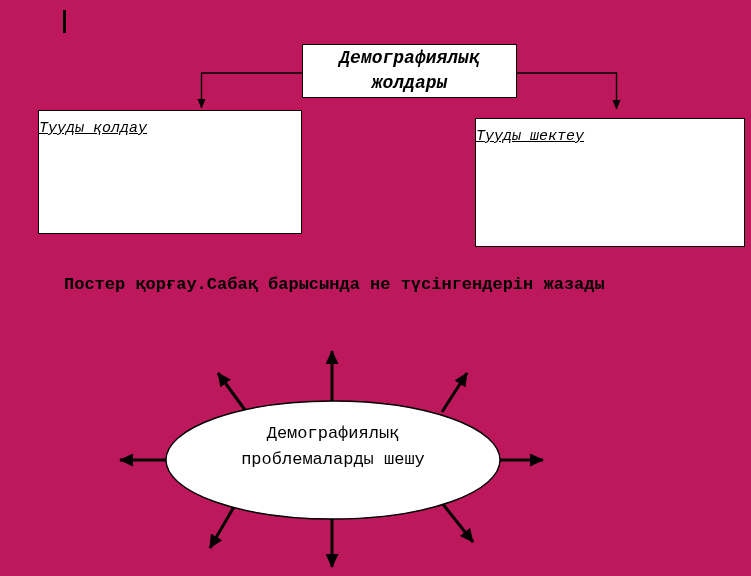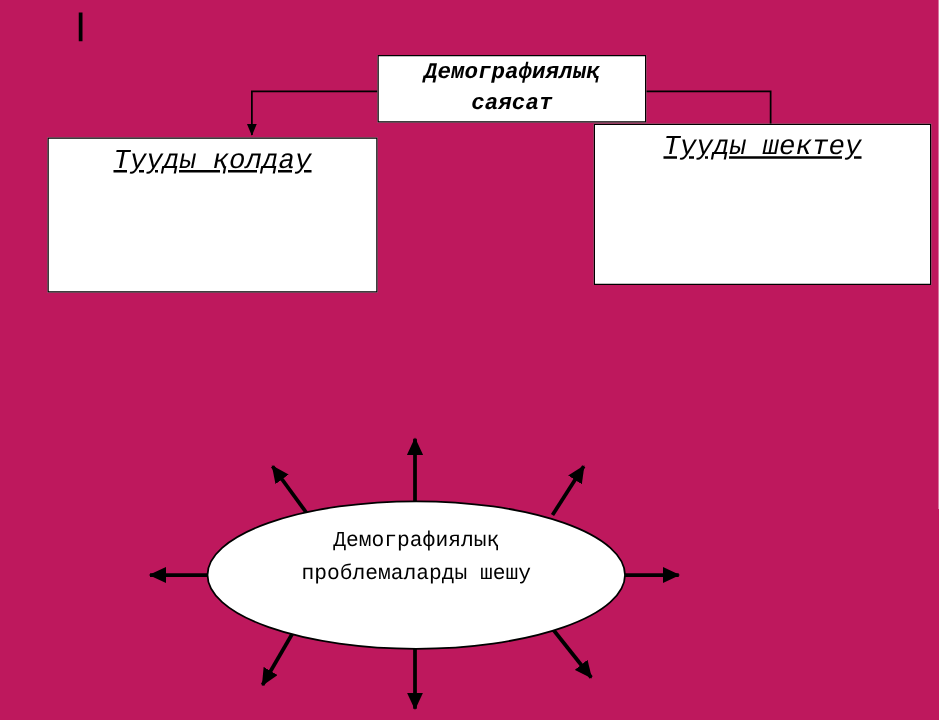--- a/index.html
+++ b/index.html
@@ -14,24 +14,24 @@
   .box {
     position: absolute; border: 1.5px solid #000; background: #ffffff;
     box-sizing: border-box;
   }
   .top-box {
     left: 302px; top: 44px; width: 215px; height: 54px;
     display: flex; flex-direction: column; justify-content: center; align-items: center;
     font-weight: bold; font-style: italic; font-size: 18px; line-height: 25px;
   }
   .left-box  { left: 38px;  top: 110px; width: 264px; height: 124px; }
-  .right-box { left: 475px; top: 99px; width: 270px; height: 129px; }
+  .right-box { left: 475px; top: 118px; width: 270px; height: 129px; }
   .box-title {
-    text-align: center; font-style: italic; text-decoration: underline;
-    font-size: 22px; line-height: 22px; margin-top: 7px;
+    text-align: left; font-style: italic; text-decoration: underline;
+    font-size: 15px; line-height: 22px; margin-top: 7px;
   }
   .box-body { font-size: 17px; padding: 0 9px; }
   .left-box  .box-body { margin-top: 24px; }
   .right-box .box-body { margin-top: 15px; line-height: 27px; }
   .heading {
     position: absolute; left: 64px; top: 275px;
     font-weight: bold; font-size: 17px; line-height: 20px; white-space: nowrap;
   }
   .center-label {
     position: absolute; left: 196px; top: 421px; width: 274px;
@@ -65,30 +65,31 @@
     <line x1="332" y1="515" x2="332" y2="567" stroke="#000" stroke-width="3" marker-end="url(#ah-b)"></line>
     <line x1="442" y1="503" x2="473" y2="542" stroke="#000" stroke-width="3" marker-end="url(#ah-b)"></line>
     <line x1="496" y1="460" x2="543" y2="460" stroke="#000" stroke-width="3" marker-end="url(#ah-b)"></line>
     <line x1="442" y1="412" x2="467" y2="373" stroke="#000" stroke-width="3" marker-end="url(#ah-b)"></line>
 
     <ellipse cx="333" cy="460" rx="167" ry="59" fill="#ffffff" stroke="#000" stroke-width="1.4"></ellipse>
   </svg>
 
   <div class="box top-box">
     <div>Демографиялық</div>
-    <div>саясат</div>
+    <div>жолдары</div>
   </div>
 
   <div class="box left-box">
     <div class="box-title">Тууды қолдау</div>
   </div>
 
   <div class="box right-box">
     <div class="box-title">Тууды шектеу</div>
   </div>
 
+  <div class="heading">Постер қорғау.Сабақ барысында не түсінгендерін жазады</div>
 
   <div class="center-label">
     <div>Демографиялық</div>
     <div>проблемаларды шешу</div>
   </div>
 
 </div>
 
 </body></html>

